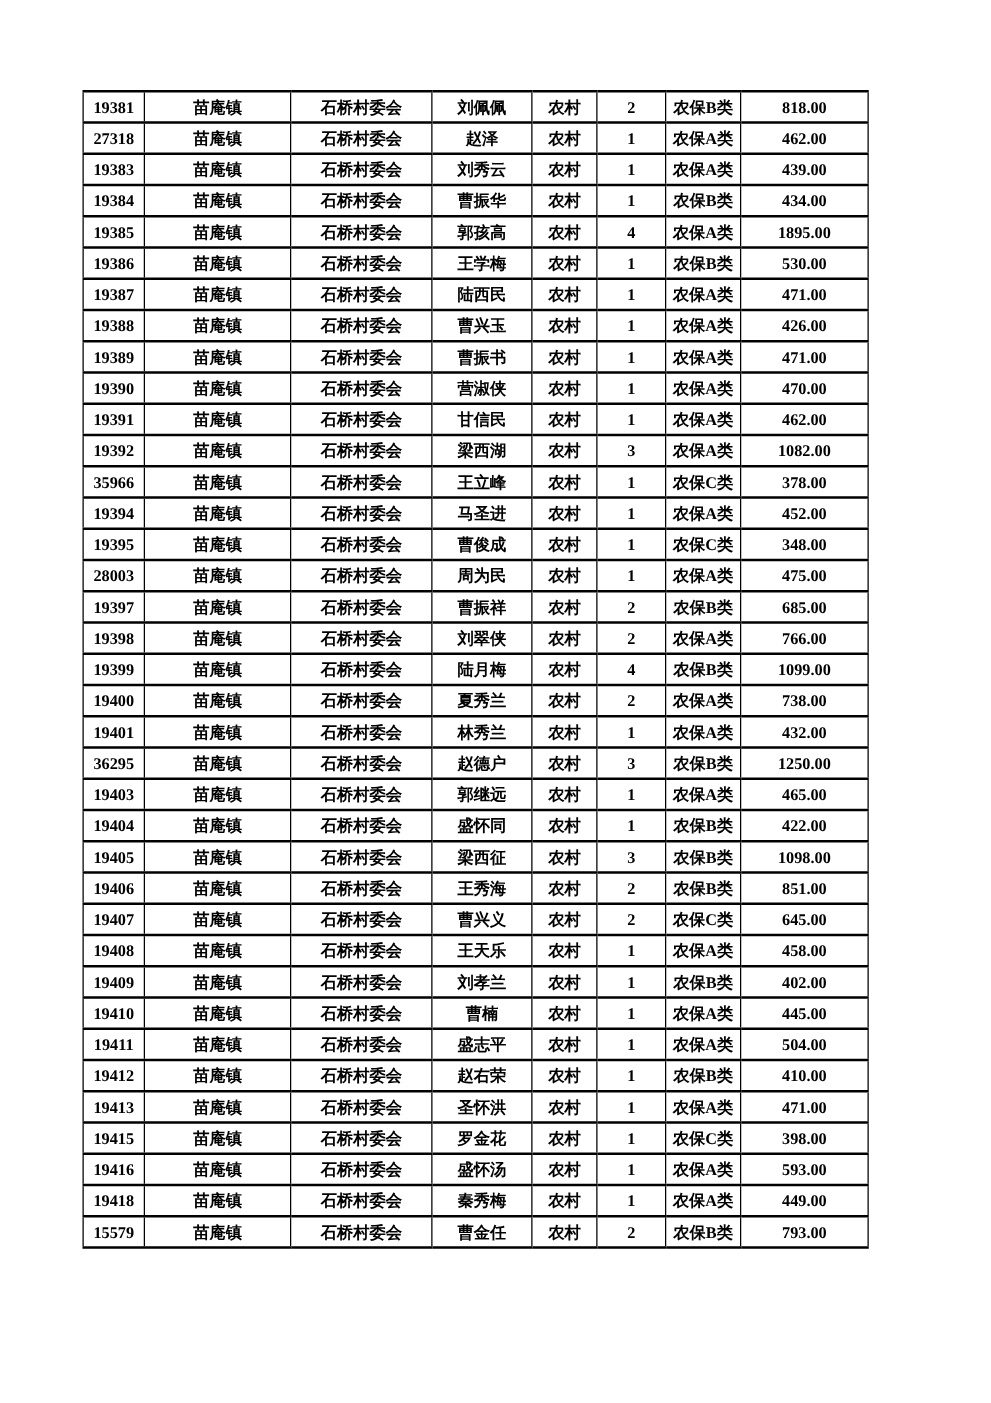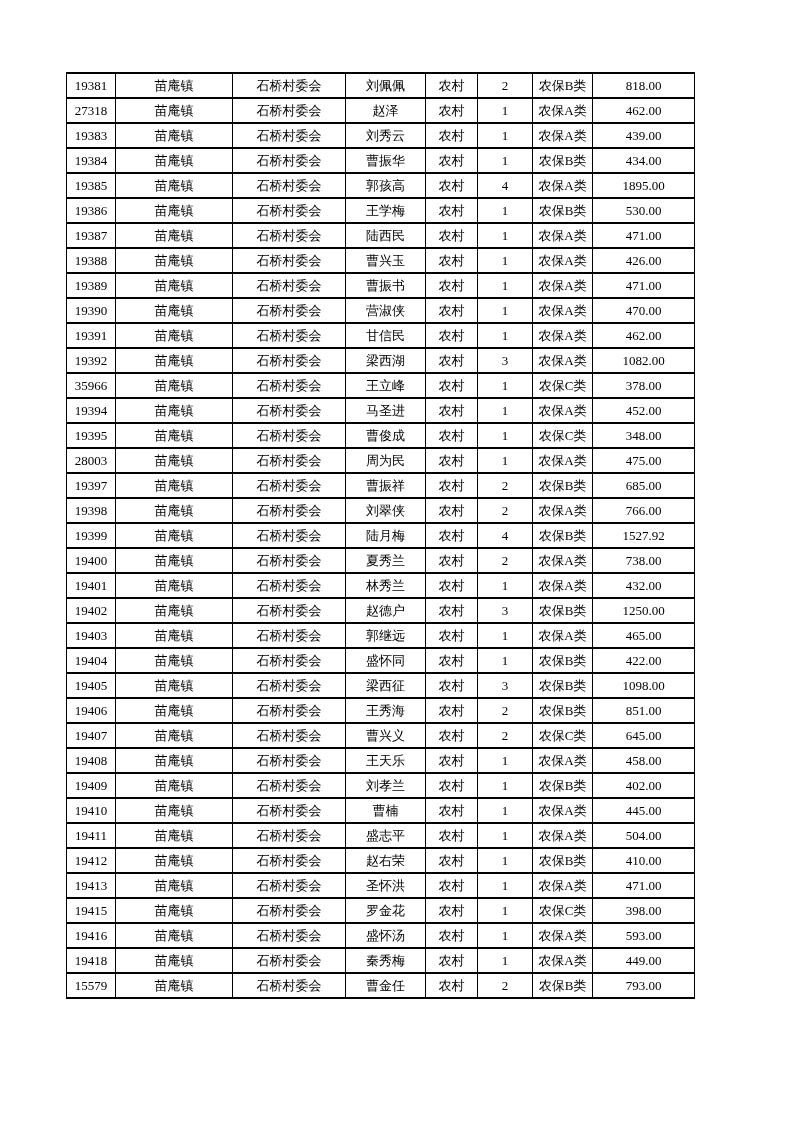--- a/index.html
+++ b/index.html
@@ -12,20 +12,21 @@
     font-family: "Liberation Serif", "DejaVu Serif", serif;
     color: #000000;
   }
   table.roster {
     position: absolute;
     left: 66px;
     top: 72px;
     border-collapse: collapse;
     table-layout: fixed;
     width: 628px;
+    font-weight: bold;
   }
   table.roster td {
     border: 1px solid #000000;
     border-top-width: 2px;
     border-bottom-width: 2px;
     height: 23px;           
     padding: 0;
     text-align: center;
     vertical-align: middle;
     font-size: 13px;
@@ -239,21 +240,21 @@
           <td>766.00</td>
         </tr>
         <tr>
           <td>19399</td>
           <td>苗庵镇</td>
           <td>石桥村委会</td>
           <td>陆月梅</td>
           <td>农村</td>
           <td>4</td>
           <td>农保B类</td>
-          <td>1527.92</td>
+          <td>1099.00</td>
         </tr>
         <tr>
           <td>19400</td>
           <td>苗庵镇</td>
           <td>石桥村委会</td>
           <td>夏秀兰</td>
           <td>农村</td>
           <td>2</td>
           <td>农保A类</td>
           <td>738.00</td>
@@ -262,21 +263,21 @@
           <td>19401</td>
           <td>苗庵镇</td>
           <td>石桥村委会</td>
           <td>林秀兰</td>
           <td>农村</td>
           <td>1</td>
           <td>农保A类</td>
           <td>432.00</td>
         </tr>
         <tr>
-          <td>19402</td>
+          <td>36295</td>
           <td>苗庵镇</td>
           <td>石桥村委会</td>
           <td>赵德户</td>
           <td>农村</td>
           <td>3</td>
           <td>农保B类</td>
           <td>1250.00</td>
         </tr>
         <tr>
           <td>19403</td>

